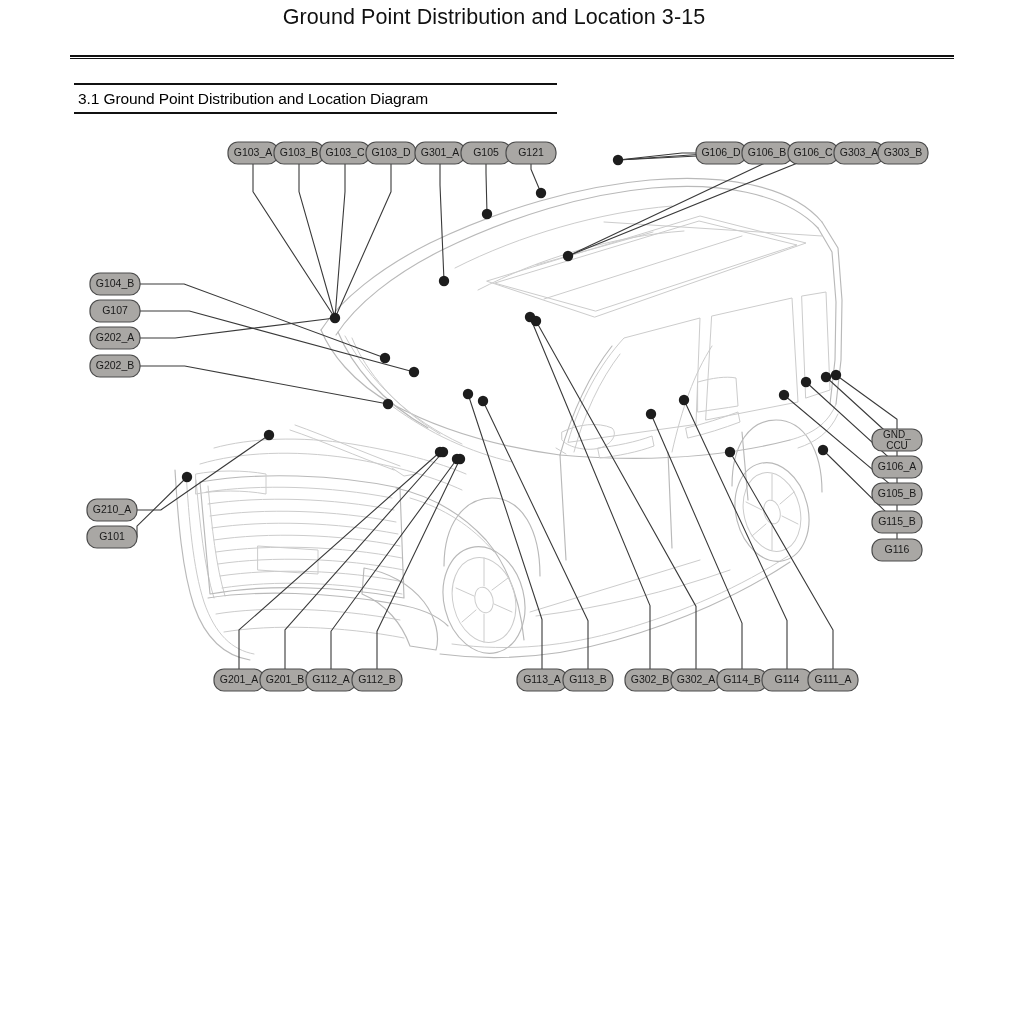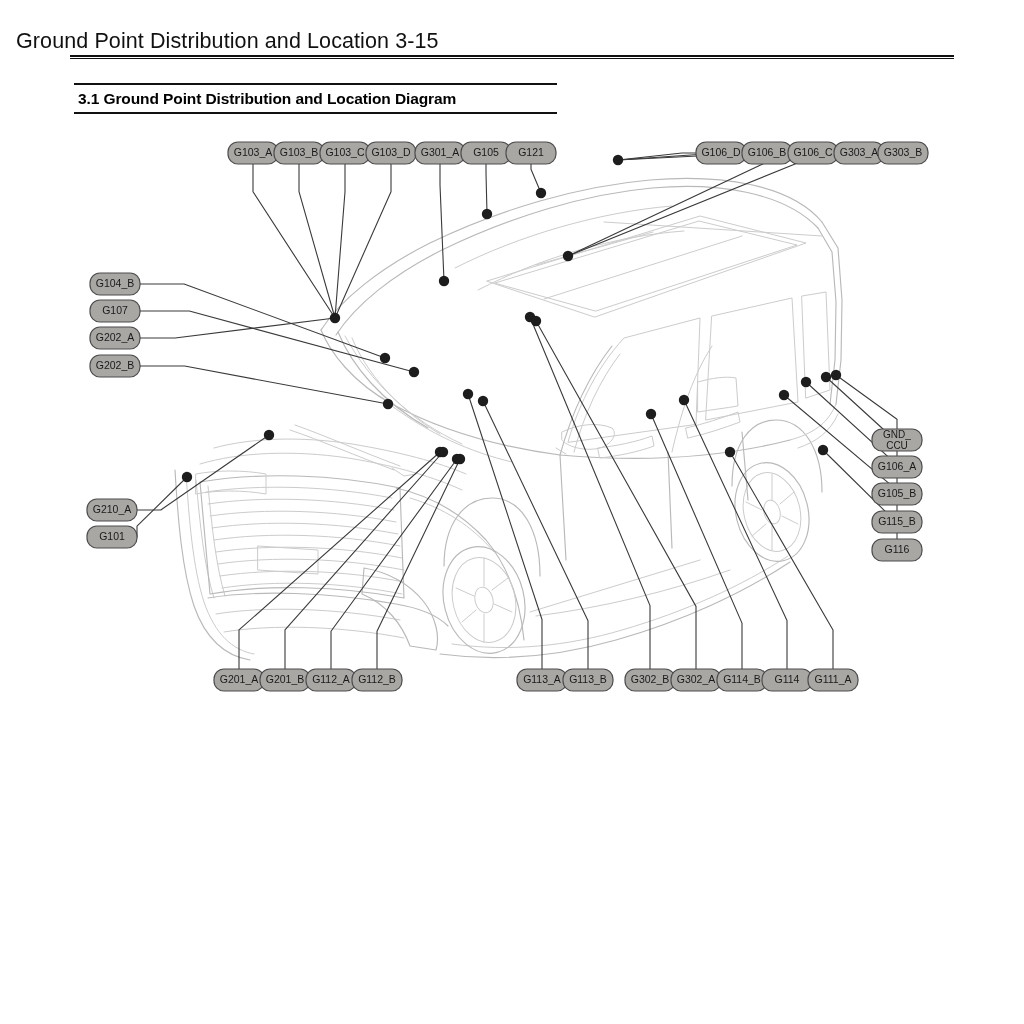--- a/index.html
+++ b/index.html
@@ -17,27 +17,27 @@
   }
   #page {
     position: relative;
     width: 1024px;
     height: 1024px;
     background: #fff;
   }
   
   .page-header {
     position: absolute;
-    top: 24px;
+    top: 0;
     left: 0;
     width: 1024px;
     height: 34px;
     display: flex;
     align-items: center;
-    justify-content: flex-start;
+    justify-content: center;
     padding-right: 52px;
     box-sizing: border-box;
     padding-left: 16px;
   }
   .page-header-title {
     font-size: 21.5px;
     font-weight: 400;
     letter-spacing: 0.1px;
     color: #111;
     white-space: nowrap;
@@ -59,21 +59,21 @@
     top: 83px;
     width: 483px;
   }
   .section-rule-top {
     width: 100%;
     height: 0;
     border-top: 2px solid #111;
   }
   .section-title {
     font-size: 15.5px;
-    font-weight: bold;
+    font-weight: normal;
     letter-spacing: -0.1px;
     color: #000;
     padding: 5px 0 4px 4px;
     white-space: nowrap;
   }
   .section-rule-bottom {
     width: 100%;
     height: 0;
     border-top: 2px solid #111;
   }

